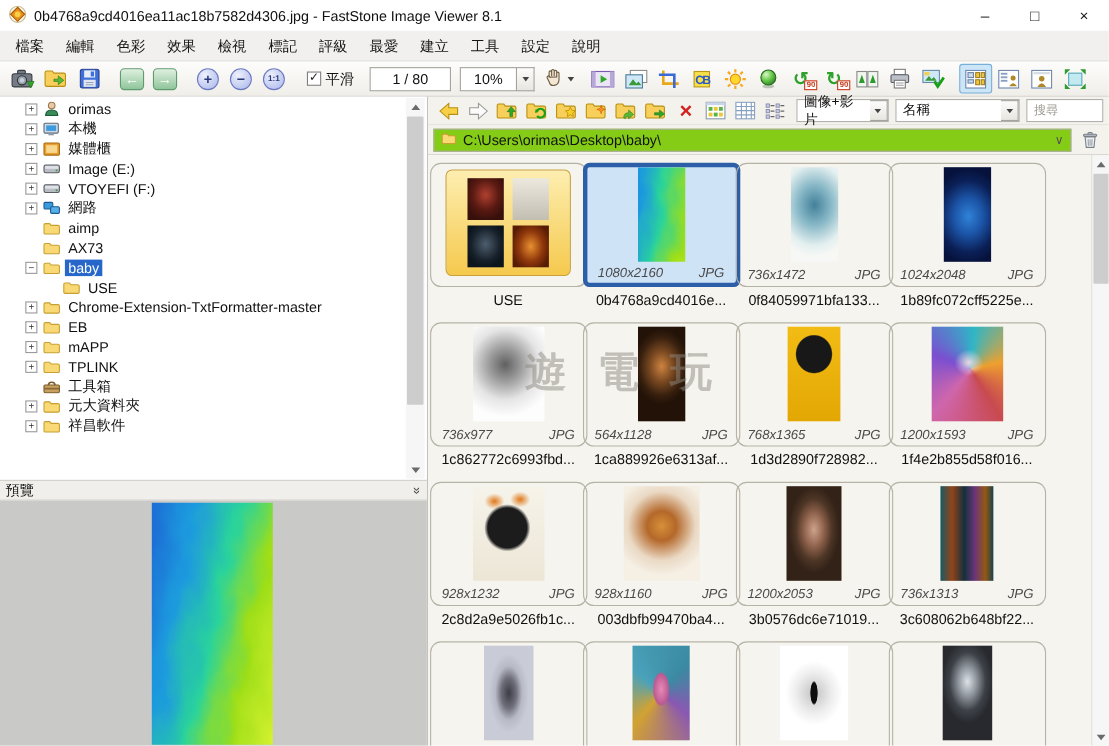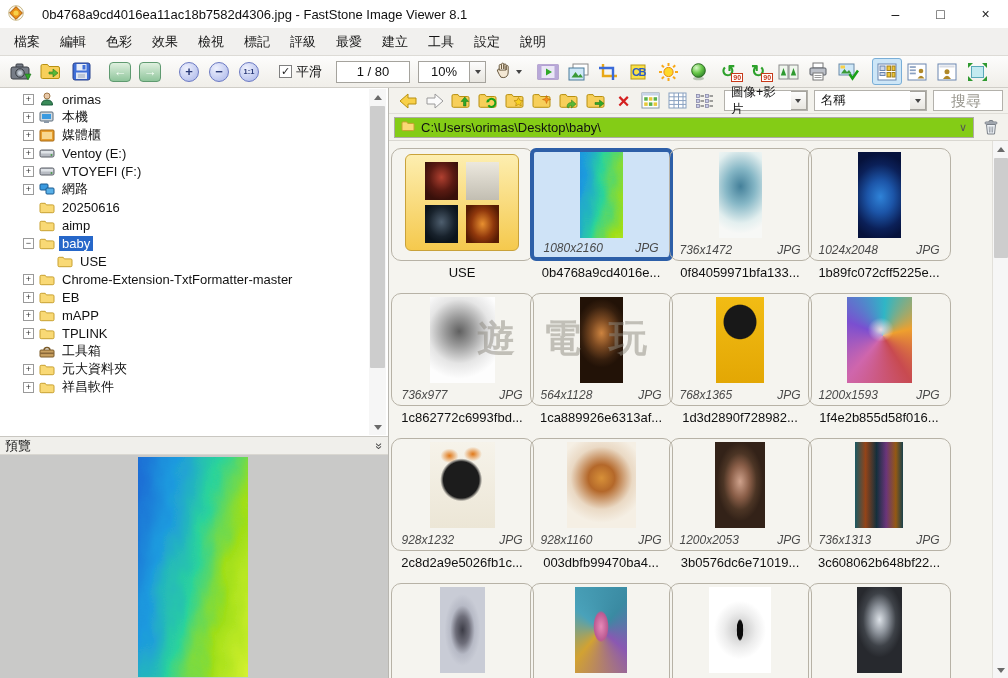--- a/index.html
+++ b/index.html
@@ -1,20 +1,20 @@
 <!DOCTYPE html>
 <html><head>
 <meta charset="utf-8">
 <style>
   * { box-sizing: border-box; margin:0; padding:0; }
   html,body { width:1008px; height:678px; overflow:hidden; }
   body { font-family:"Liberation Sans", sans-serif; background:#fff; color:#111; font-size:13px; }
 
   
-  .titlebar { height:28px; display:flex; align-items:center; padding-left:8px; gap:18px; background:#fff; }
+  .titlebar { height:28px; display:flex; align-items:center; padding-left:8px; gap:7px; background:#fff; }
   .title-text { font-size:13px; color:#101010; white-space:nowrap; }
   .win-controls { margin-left:auto; display:flex; }
   .win-btn { width:45px; height:28px; display:flex; align-items:center; justify-content:center; font-size:14px; color:#222; cursor:default; }
 
   
   .menubar { height:28px; background:#f1f0ee; border-bottom:1px solid #dddbd6; display:flex; align-items:center; padding-left:4px; }
   .menu-item { padding:0 10px; font-size:13px; color:#151515; line-height:27px; }
 
   
   .toolbar { height:32px; background:linear-gradient(#fdfdfc,#f0eee9); border-bottom:1px solid #cfcdc7; display:flex; align-items:center; padding:0 6px; }
@@ -57,21 +57,21 @@
   .pv-body { flex:1; background:#c9c9c8; position:relative; overflow:hidden; }
   .pv-img { position:absolute; left:138px; top:2px; width:110px; height:220px; overflow:hidden; }
   .winner { position:absolute; inset:-22px; filter:url(#wavy); }
 
   
   .right { flex:1; display:flex; flex-direction:column; min-width:0; }
   .filebar { height:26px; background:#f3f2ed; border-bottom:1px solid #e0ded8; display:flex; align-items:center; padding:0 5px; }
   .fbtn { width:27px; height:23px; display:flex; align-items:center; justify-content:center; }
   .combo { height:21px; background:#fff; border:1px solid #b3b1ab; display:flex; align-items:stretch; font-size:12.5px; margin-left:6px; }
   .combo .val { display:flex; align-items:center; padding:0 6px; flex:1; }
-  .searchbox { width:70px; height:21px; border:1px solid #b3b1ab; background:#fff; font-size:15px; padding:0 17px; margin-left:6px; color:#333; font-family:"Liberation Sans",sans-serif; }
+  .searchbox { width:70px; height:21px; border:1px solid #b3b1ab; background:#fff; font-size:11px; padding:0 6px; margin-left:6px; color:#333; font-family:"Liberation Sans",sans-serif; }
   .searchbox::placeholder { color:#9a9890; }
   .addressbar { height:27px; background:#f3f2ed; border-bottom:1px solid #d9d7d1; display:flex; align-items:center; padding:0 5px; gap:5px; }
   .addr { flex:1; height:21px; background:#84cc16; border:1px solid #aeaca6; display:flex; align-items:center; padding:0 6px; gap:6px; font-size:13px; }
   .addr .chev { margin-left:auto; color:#555; font-size:11px; }
   .trashbtn { width:24px; height:23px; display:flex; align-items:center; justify-content:center; }
 
   
   .thumbs { flex:1; background:#f5f4ef; position:relative; overflow:hidden; }
   .grid { position:absolute; left:7px; top:7px; display:grid; grid-template-columns:repeat(4,139px); grid-auto-rows:145px; }
   .cellwrap { display:flex; flex-direction:column; align-items:center; width:132px; }
@@ -357,21 +357,21 @@
           </div>
           <div class="trow" style="padding-left: 23px;">
             <span class="exp">+</span>
             <span class="ticon">
               <svg width="16" height="12">
                 <rect x="1" y="3" width="14" height="7" rx="1.5" fill="#b8bcc4" stroke="#5a5e66"></rect>
                 <rect x="2" y="4" width="12" height="2.5" fill="#dfe3e8"></rect>
                 <circle cx="12.5" cy="8" r="1" fill="#4a9a4a"></circle>
               </svg>
             </span>
-            <span class="tlabel">Ventoy (E:)</span>
+            <span class="tlabel">Image (E:)</span>
           </div>
           <div class="trow" style="padding-left: 23px;">
             <span class="exp">+</span>
             <span class="ticon">
               <svg width="16" height="12">
                 <rect x="1" y="3" width="14" height="7" rx="1.5" fill="#b8bcc4" stroke="#5a5e66"></rect>
                 <rect x="2" y="4" width="12" height="2.5" fill="#dfe3e8"></rect>
                 <circle cx="12.5" cy="8" r="1" fill="#4a9a4a"></circle>
               </svg>
             </span>
@@ -387,30 +387,30 @@
             </span>
             <span class="tlabel">網路</span>
           </div>
           <div class="trow" style="padding-left: 23px;">
             <span class="exp none"></span>
             <span class="ticon">
               <svg width="16" height="13">
                 <path d="M1 3.5 q0-1.2 1.2-1.2 h4 l1.2 1.6 h6.4 q1.2 0 1.2 1.2 v5.4 q0 1.2-1.2 1.2 H2.2 Q1 11.7 1 10.5 z" fill="#f9d975" stroke="#c8a030"></path>
               </svg>
             </span>
-            <span class="tlabel">20250616</span>
+            <span class="tlabel">aimp</span>
           </div>
           <div class="trow" style="padding-left: 23px;">
             <span class="exp none"></span>
             <span class="ticon">
               <svg width="16" height="13">
                 <path d="M1 3.5 q0-1.2 1.2-1.2 h4 l1.2 1.6 h6.4 q1.2 0 1.2 1.2 v5.4 q0 1.2-1.2 1.2 H2.2 Q1 11.7 1 10.5 z" fill="#f9d975" stroke="#c8a030"></path>
               </svg>
             </span>
-            <span class="tlabel">aimp</span>
+            <span class="tlabel">AX73</span>
           </div>
           <div class="trow" style="padding-left: 23px;">
             <span class="exp">−</span>
             <span class="ticon">
               <svg width="16" height="13">
                 <path d="M1 3.5 q0-1.2 1.2-1.2 h4 l1.2 1.6 h6.4 q1.2 0 1.2 1.2 v5.4 q0 1.2-1.2 1.2 H2.2 Q1 11.7 1 10.5 z" fill="#f9d975" stroke="#c8a030"></path>
               </svg>
             </span>
             <span class="tlabel sel">baby</span>
           </div>

